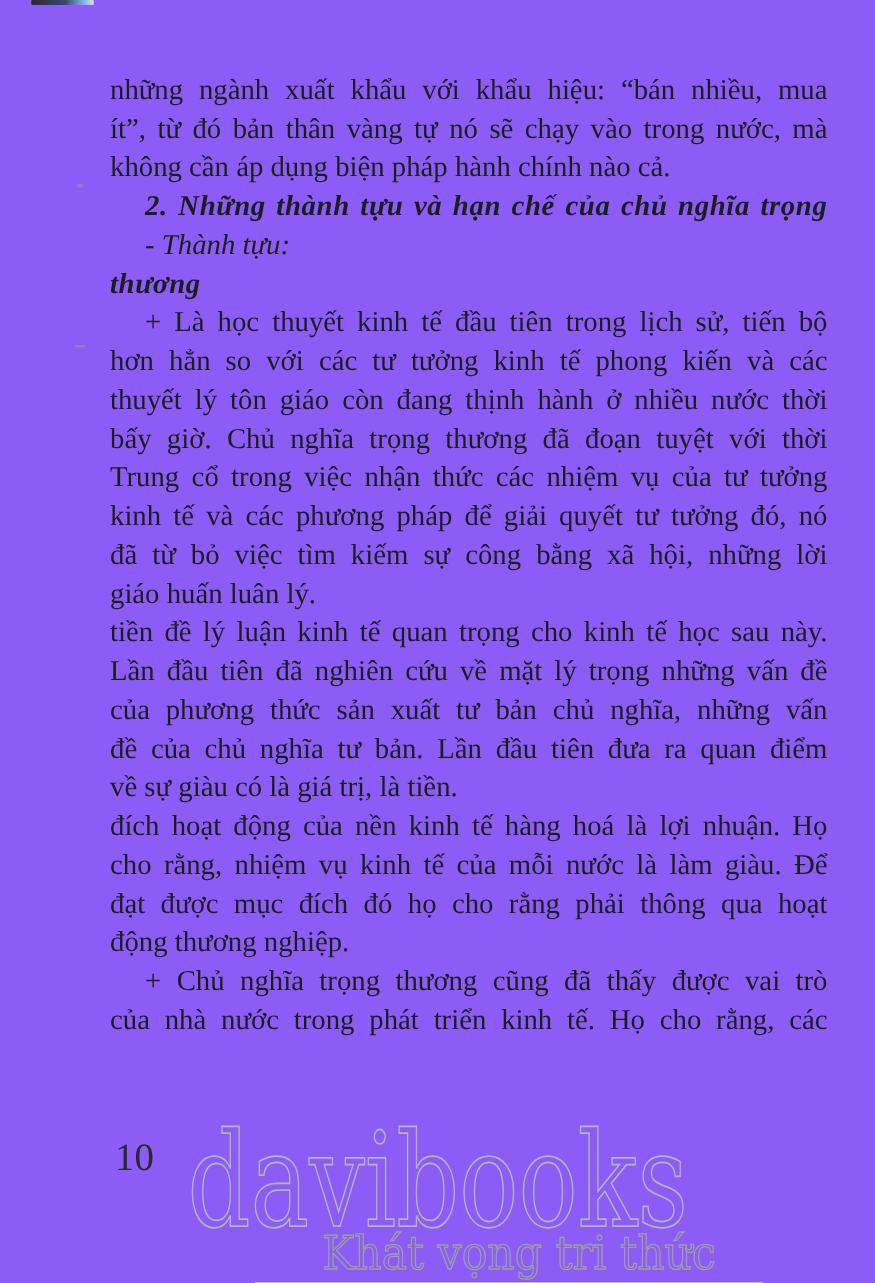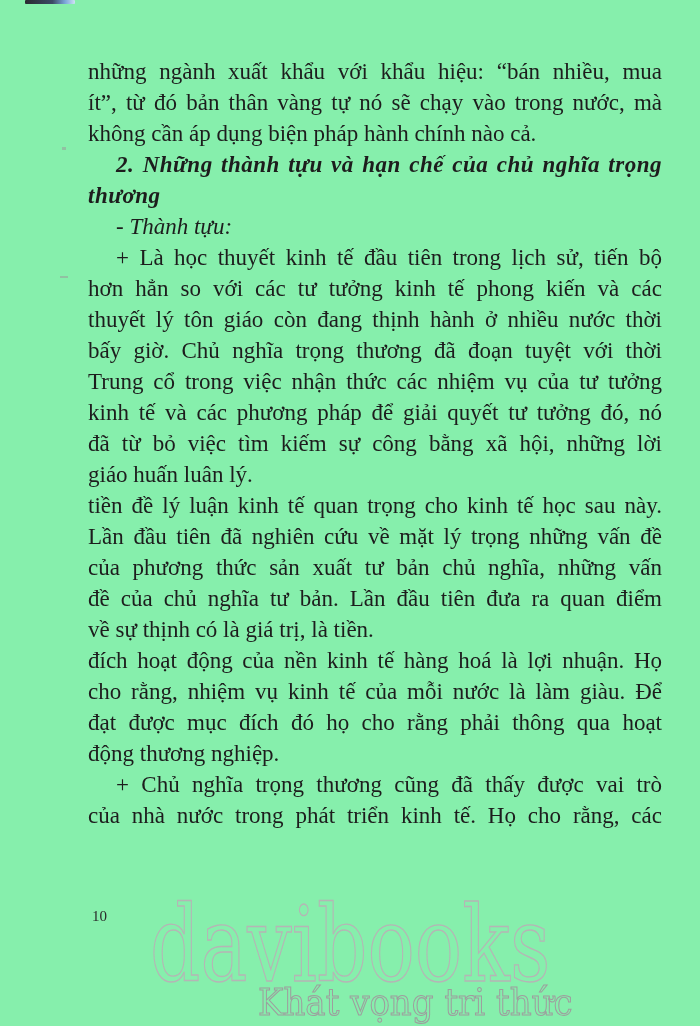--- a/index.html
+++ b/index.html
@@ -4,21 +4,21 @@
 <style>
   html, body {
     margin: 0;
     padding: 0;
     background: #ffffff;
   }
   .page {
     position: relative;
     width: 700px;
     height: 1026px;
-    background: #86efac;
+    background: #8b5cf6;
     overflow: hidden;
     font-family: "Liberation Serif", "DejaVu Serif", serif;
   }
   
   .scan-artifact {
     position: absolute;
     left: 25px;
     top: 0;
     width: 50px;
     height: 4px;
@@ -56,21 +56,21 @@
     font-style: italic;
     letter-spacing: 0.5px;
   }
   .line.italic { font-style: italic; }
 
   
   .page-number {
     position: absolute;
     left: 92px;
     top: 908px;
-    font-size: 15px;
+    font-size: 31px;
     color: #2a2a2a;
   }
 
   
   .wm-logo {
     position: absolute;
     left: 150px;
     top: 893px;
     font-family: "DejaVu Serif", "Liberation Serif", serif;
     font-size: 105px;
@@ -104,35 +104,35 @@
 <div class="page">
   <div class="scan-artifact"></div>
   <div class="speck speck-1"></div>
   <div class="speck speck-2"></div>
 
   <div class="text-block">
       <div class="line body">những ngành xuất khẩu với khẩu hiệu: “bán nhiều, mua</div>
       <div class="line body">ít”, từ đó bản thân vàng tự nó sẽ chạy vào trong nước, mà</div>
       <div class="line body line-last">không cần áp dụng biện pháp hành chính nào cả.</div>
       <div class="line heading indent">2. Những thành tựu và hạn chế của chủ nghĩa trọng</div>
+      <div class="line italic line-last indent">- Thành tựu:</div>
       <div class="line heading line-last">thương</div>
-      <div class="line italic line-last indent">- Thành tựu:</div>
       <div class="line body indent">+ Là học thuyết kinh tế đầu tiên trong lịch sử, tiến bộ</div>
       <div class="line body">hơn hẳn so với các tư tưởng kinh tế phong kiến và các</div>
       <div class="line body">thuyết lý tôn giáo còn đang thịnh hành ở nhiều nước thời</div>
       <div class="line body">bấy giờ. Chủ nghĩa trọng thương đã đoạn tuyệt với thời</div>
       <div class="line body">Trung cổ trong việc nhận thức các nhiệm vụ của tư tưởng</div>
       <div class="line body">kinh tế và các phương pháp để giải quyết tư tưởng đó, nó</div>
       <div class="line body">đã từ bỏ việc tìm kiếm sự công bằng xã hội, những lời</div>
       <div class="line body line-last">giáo huấn luân lý.</div>
       <div class="line body">tiền đề lý luận kinh tế quan trọng cho kinh tế học sau này.</div>
       <div class="line body">Lần đầu tiên đã nghiên cứu về mặt lý trọng những vấn đề</div>
       <div class="line body">của phương thức sản xuất tư bản chủ nghĩa, những vấn</div>
       <div class="line body">đề của chủ nghĩa tư bản. Lần đầu tiên đưa ra quan điểm</div>
-      <div class="line body line-last">về sự thịnh có là giá trị, là tiền.</div>
+      <div class="line body line-last">về sự giàu có là giá trị, là tiền.</div>
       <div class="line body">đích hoạt động của nền kinh tế hàng hoá là lợi nhuận. Họ</div>
       <div class="line body">cho rằng, nhiệm vụ kinh tế của mỗi nước là làm giàu. Để</div>
       <div class="line body">đạt được mục đích đó họ cho rằng phải thông qua hoạt</div>
       <div class="line body line-last">động thương nghiệp.</div>
       <div class="line body indent">+ Chủ nghĩa trọng thương cũng đã thấy được vai trò</div>
       <div class="line body">của nhà nước trong phát triển kinh tế. Họ cho rằng, các</div>
     </div>
 
   <div class="page-number">10</div>
 

